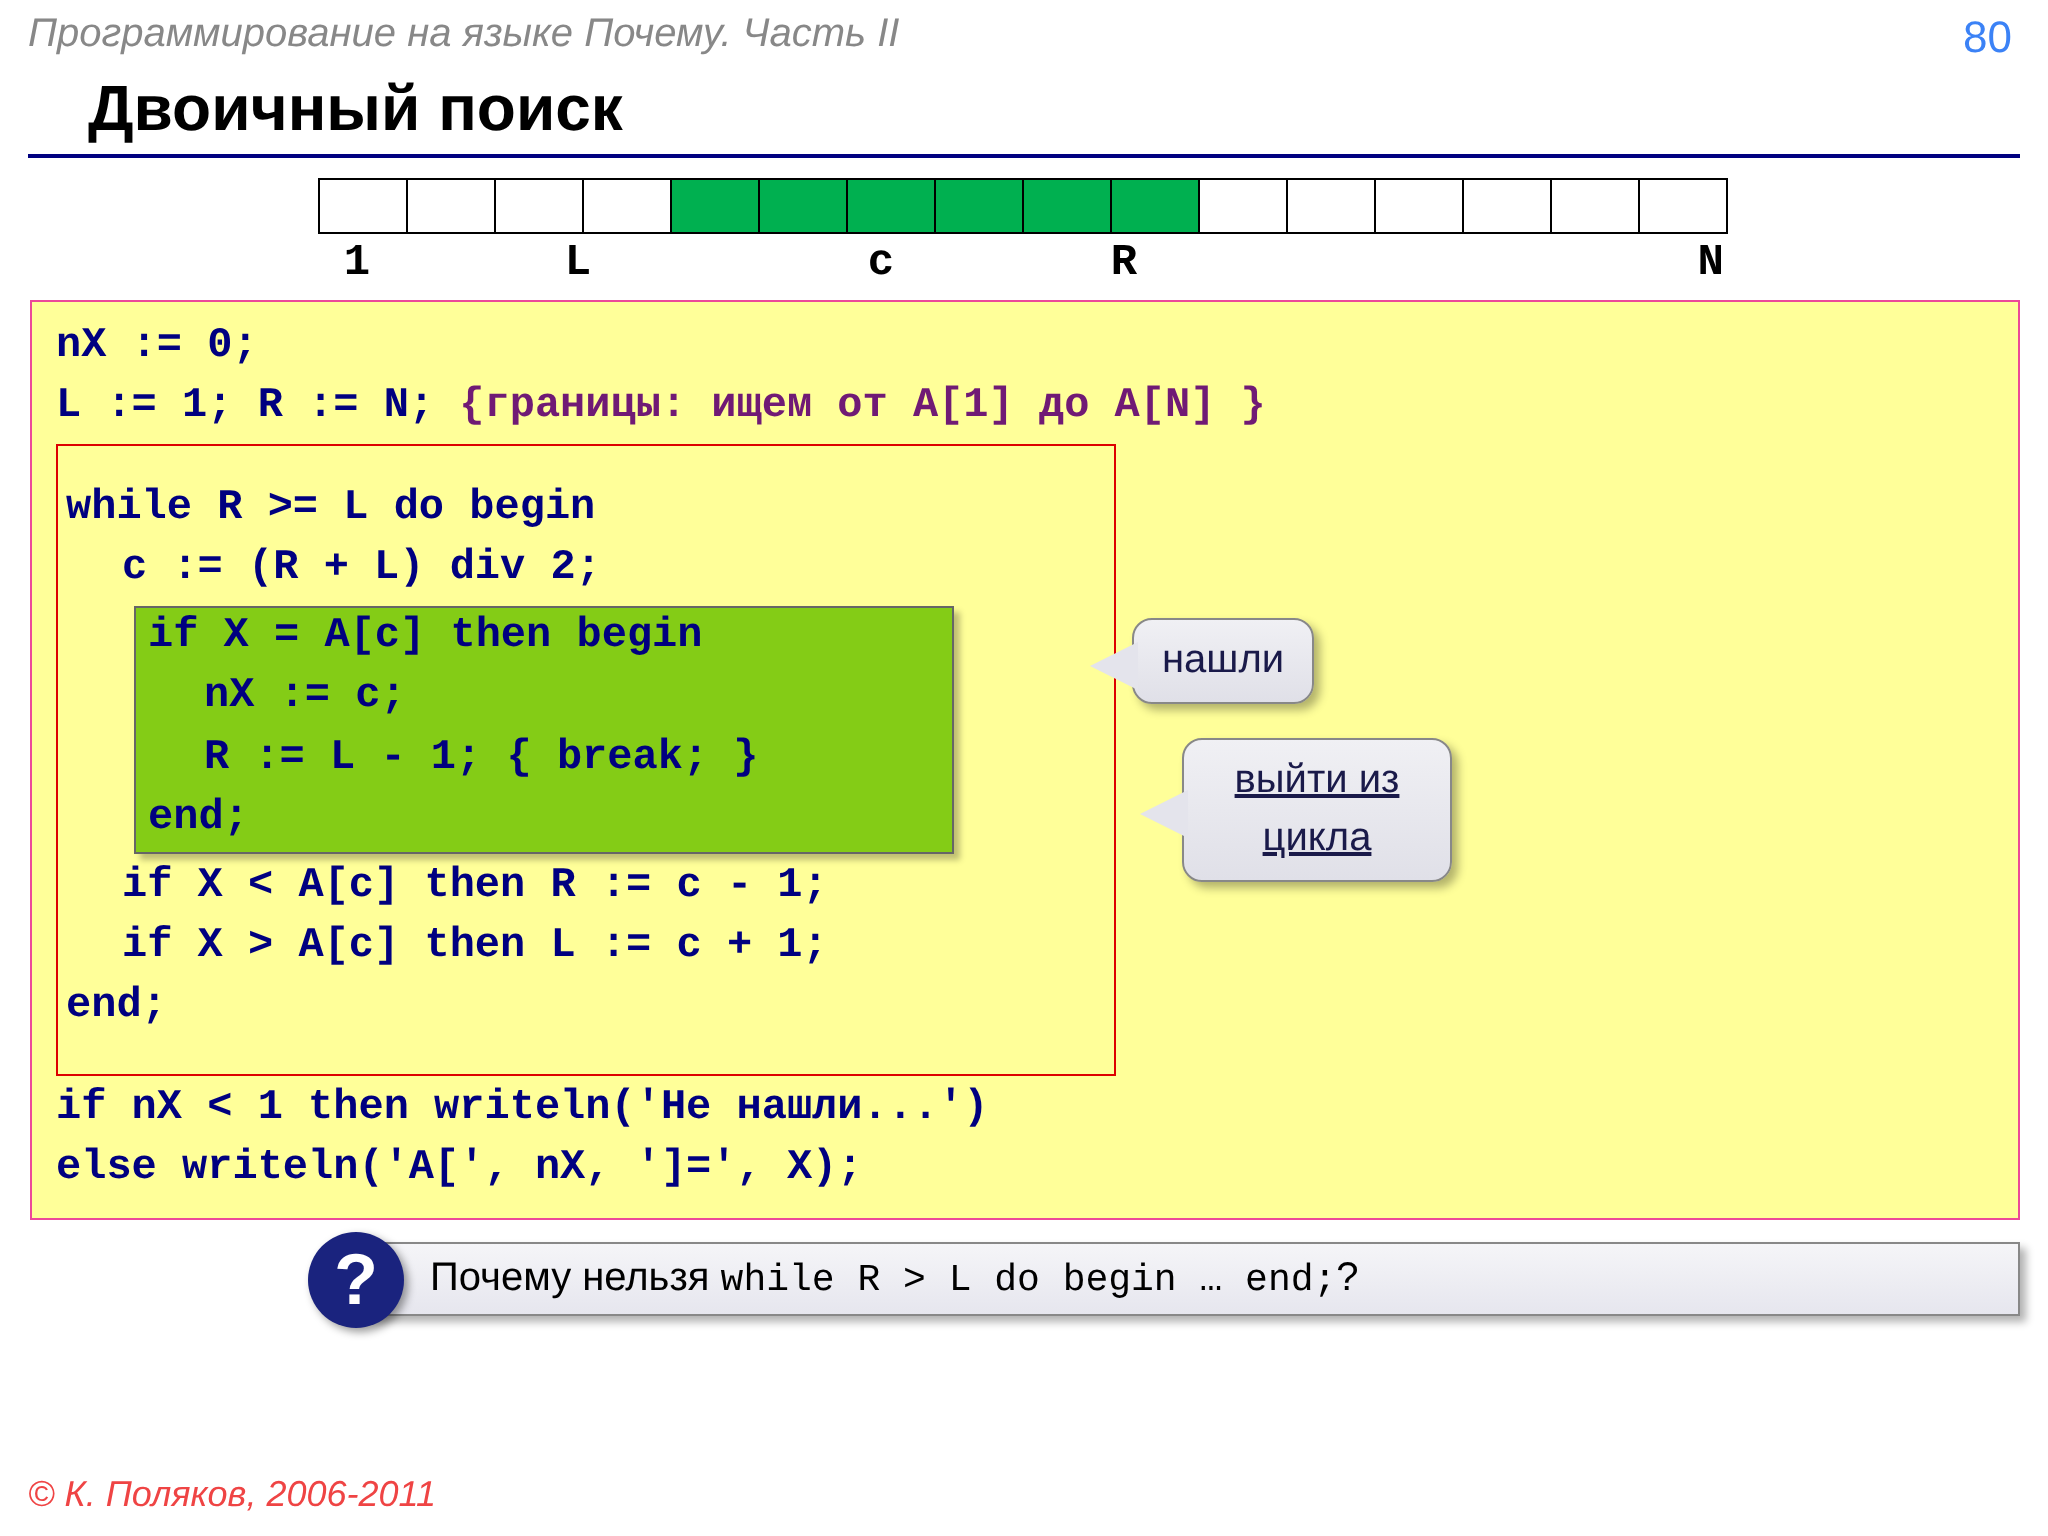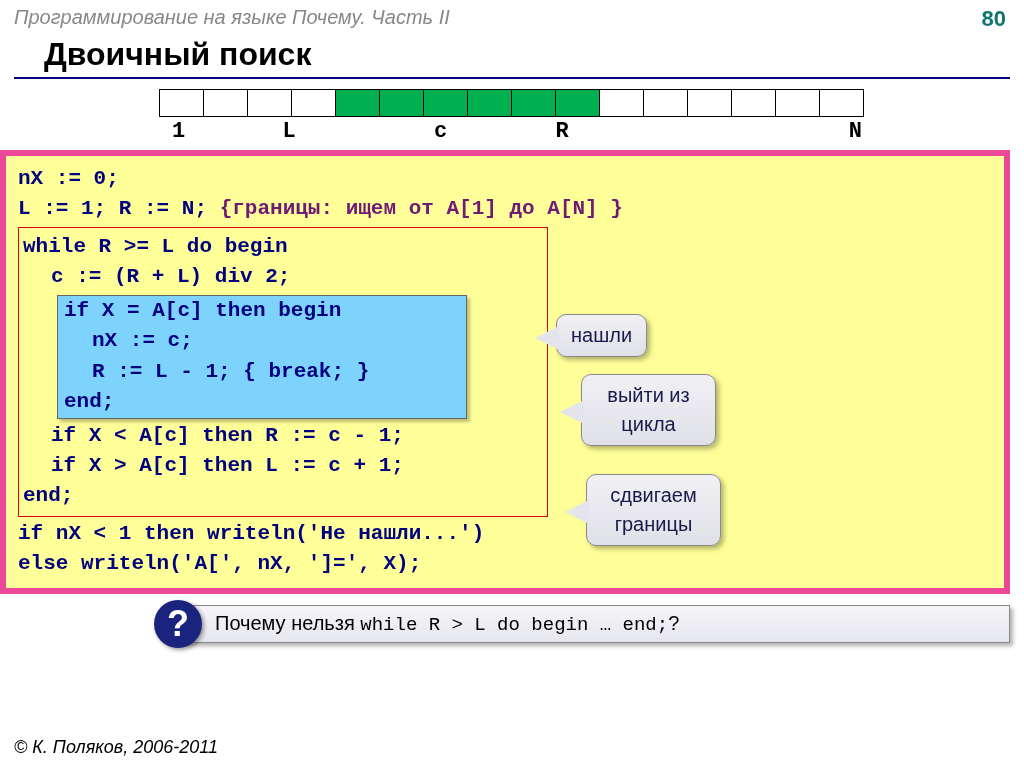--- a/index.html
+++ b/index.html
@@ -12,21 +12,21 @@
     position: relative;
   }
   .header {
     display: flex;
     justify-content: space-between;
     padding: 6px 18px 2px 14px;
     font-style: italic;
     color: #888;
     font-size: 20px;
   }
-  .page-num { font-weight: bold; font-style: normal; color: #0f766e; font-size: 22px; }
+  .page-num { font-weight: normal; font-style: normal; color: #3b82f6; font-size: 22px; }
   .title {
     font-size: 32px;
     font-weight: bold;
     color: #000000;
     padding: 2px 0 4px 30px;
     border-bottom: 2px solid #000080;
     margin: 0 14px 8px 14px;
   }
   .array-vis {
     display: flex;
@@ -45,41 +45,41 @@
   .labels {
     display: flex;
     width: 720px;
     font-family: "Courier New", monospace;
     font-size: 22px;
     font-weight: bold;
     margin-top: 2px;
   }
   .lbl { text-align: center; }
   .code-block {
-    margin: 6px 14px 0 0;
-    border: 6px solid #ec4899;
+    margin: 6px 14px 0 15px;
+    border: 1px solid #ec4899;
     background: #ffff99;
     padding: 8px 12px 8px 12px;
     font-family: "Courier New", monospace;
     font-size: 21px;
     font-weight: bold;
     line-height: 1.45;
     color: #000080;
     position: relative;
   }
   .code-block .comment { color: #701a75; }
   .redbox {
     border: 1.5px solid #d00;
     margin: 2px 0 2px 0px;
-    padding: 4px 4px;
+    padding: 17px 4px;
     width: 530px;
   }
   .yellowbox {
     border: 1px solid #666;
-    background: #7dd3fc;
+    background: #84cc16;
     box-shadow: 3px 3px 3px rgba(0,0,0,0.25);
     margin: 2px 0 2px 34px;
     padding: 0px 6px;
     width: 410px;
   }
   .callout {
     position: absolute;
     background: linear-gradient(#f0f0f4, #e0e0e8);
     border: 1px solid #888;
     border-radius: 10px;
@@ -143,21 +143,21 @@
     font-size: 20px;
     flex: 1;
     font-family: Arial, sans-serif;
   }
   .qtext .mono { font-family: "Courier New", monospace; font-size: 19px;}
   .footer {
     position: absolute;
     bottom: 10px;
     left: 14px;
     font-style: italic;
-    color: #000000;
+    color: #ef4444;
     font-size: 18px;
   }
   .indent1 { padding-left: 28px; display:block;}
 </style>
 </head>
 <body>
 
 <div class="header">
   <span>Программирование на языке Почему. Часть II</span>
   <span class="page-num">80</span>
@@ -209,27 +209,23 @@
     <span class="indent1">if X &gt; A[c] then L := c + 1;</span>
     <span>end;</span>
   </div>
   <span>if nX &lt; 1 then writeln('Не нашли...')</span><br>
   <span>else          writeln('A[', nX, ']=', X);</span>
 
   <div class="callout" style="left:550px; top:158px;">
     <div class="tail tail-left"></div>
     <span>нашли</span>
   </div>
-  <div class="callout" style="left:575px; top:218px; width:135px;">
+  <div class="callout" style="left:575px; top:218px; width:135px;text-decoration:underline;">
     <div class="tail tail-left"></div>
     <span>выйти из цикла</span>
-  </div>
-  <div class="callout" style="left:580px; top:318px; width:135px;">
-    <div class="tail tail-left"></div>
-    <span>сдвигаем границы</span>
   </div>
 </div>
 
 <div class="question-row">
   <div class="qmark">?</div>
   <div class="qtext">
     <span>Почему нельзя </span><span class="mono">while R &gt; L do begin … end;</span><span>?</span>
   </div>
 </div>
 

